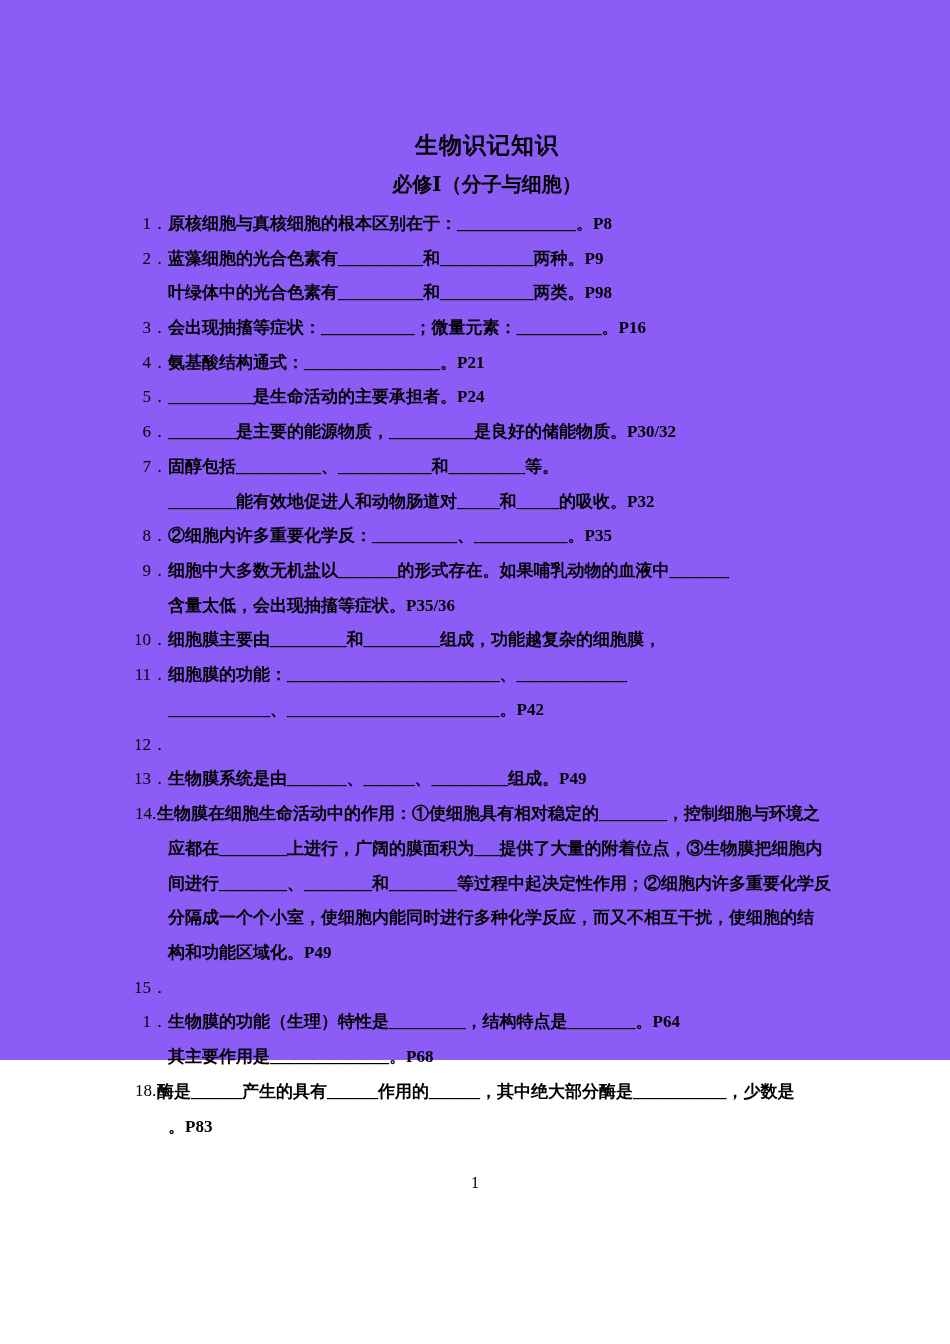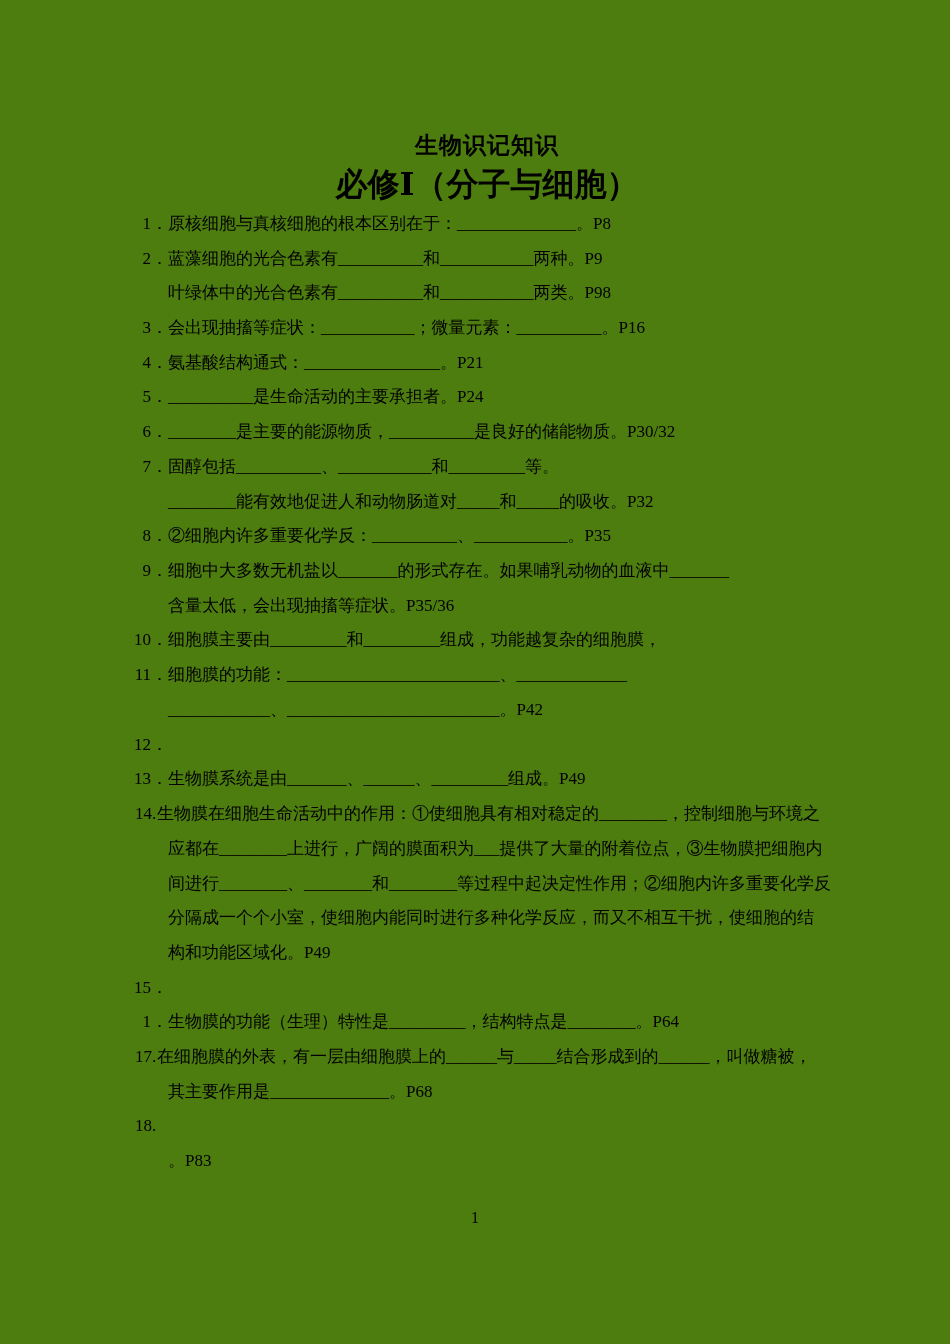--- a/index.html
+++ b/index.html
@@ -8,36 +8,36 @@
     width: 950px;
     height: 1344px;
     background: #ffffff;
     color: #000000;
     font-family: "Liberation Serif", "DejaVu Serif", serif;
     overflow: hidden;
   }
   .doc {
     position: relative;
     width: 950px;
-    height: 1344px;
-    background: #4d7c0f;
+    height: 1060px;
+    background: #8b5cf6;
   }
   .header {
     padding-top: 127px;
     padding-left: 24px;
     text-align: center;
   }
   .title {
     font-size: 23px;
     font-weight: bold;
     line-height: 38px;
     letter-spacing: 1px;
   }
   .subtitle {
-    font-size: 32px;
+    font-size: 20px;
     font-weight: bold;
     line-height: 38px;
     text-align: center;
   }
   .qlist { margin-top: 3px; }
   .line {
     display: flex;
     align-items: center;
     height: 34.72px;
     margin-left: 134px;
@@ -50,21 +50,21 @@
     flex: 0 0 34px;
     width: 34px;
     text-align: right;
   }
   .line.tight .qnum {
     flex: 0 0 23px;
     width: 23px;
     text-align: center;
   }
   .line.cont { padding-left: 34px; }
-  .qtext { display: inline-block; }
+  .qtext { display: inline-block; font-weight: bold; }
   .pagenum {
     margin-top: 30px;
     text-align: center;
     font-size: 16px;
     line-height: 20px;
   }
 </style>
 </head>
 <body>
 
@@ -154,29 +154,26 @@
       <div class="line cont">
         <span class="qtext">构和功能区域化。P49</span>
       </div>
       <div class="line">
         <span class="qnum">15．</span>
       </div>
       <div class="line">
         <span class="qnum">1．</span>
         <span class="qtext">生物膜的功能（生理）特性是_________，结构特点是________。P64</span>
       </div>
-      <div class="line tight">
-        <span class="qnum">17.</span>
-        <span class="qtext">在细胞膜的外表，有一层由细胞膜上的______与_____结合形成到的______，叫做糖被，</span>
-      </div>
       <div class="line cont">
         <span class="qtext">其主要作用是______________。P68</span>
       </div>
       <div class="line tight">
         <span class="qnum">18.</span>
+        <span class="qtext">酶是______产生的具有______作用的______，其中绝大部分酶是___________，少数是</span>
       </div>
       <div class="line cont">
         <span class="qtext">。P83</span>
       </div>
     </div>
 
   <div class="pagenum">1</div>
 </div>
 
 </body></html>

